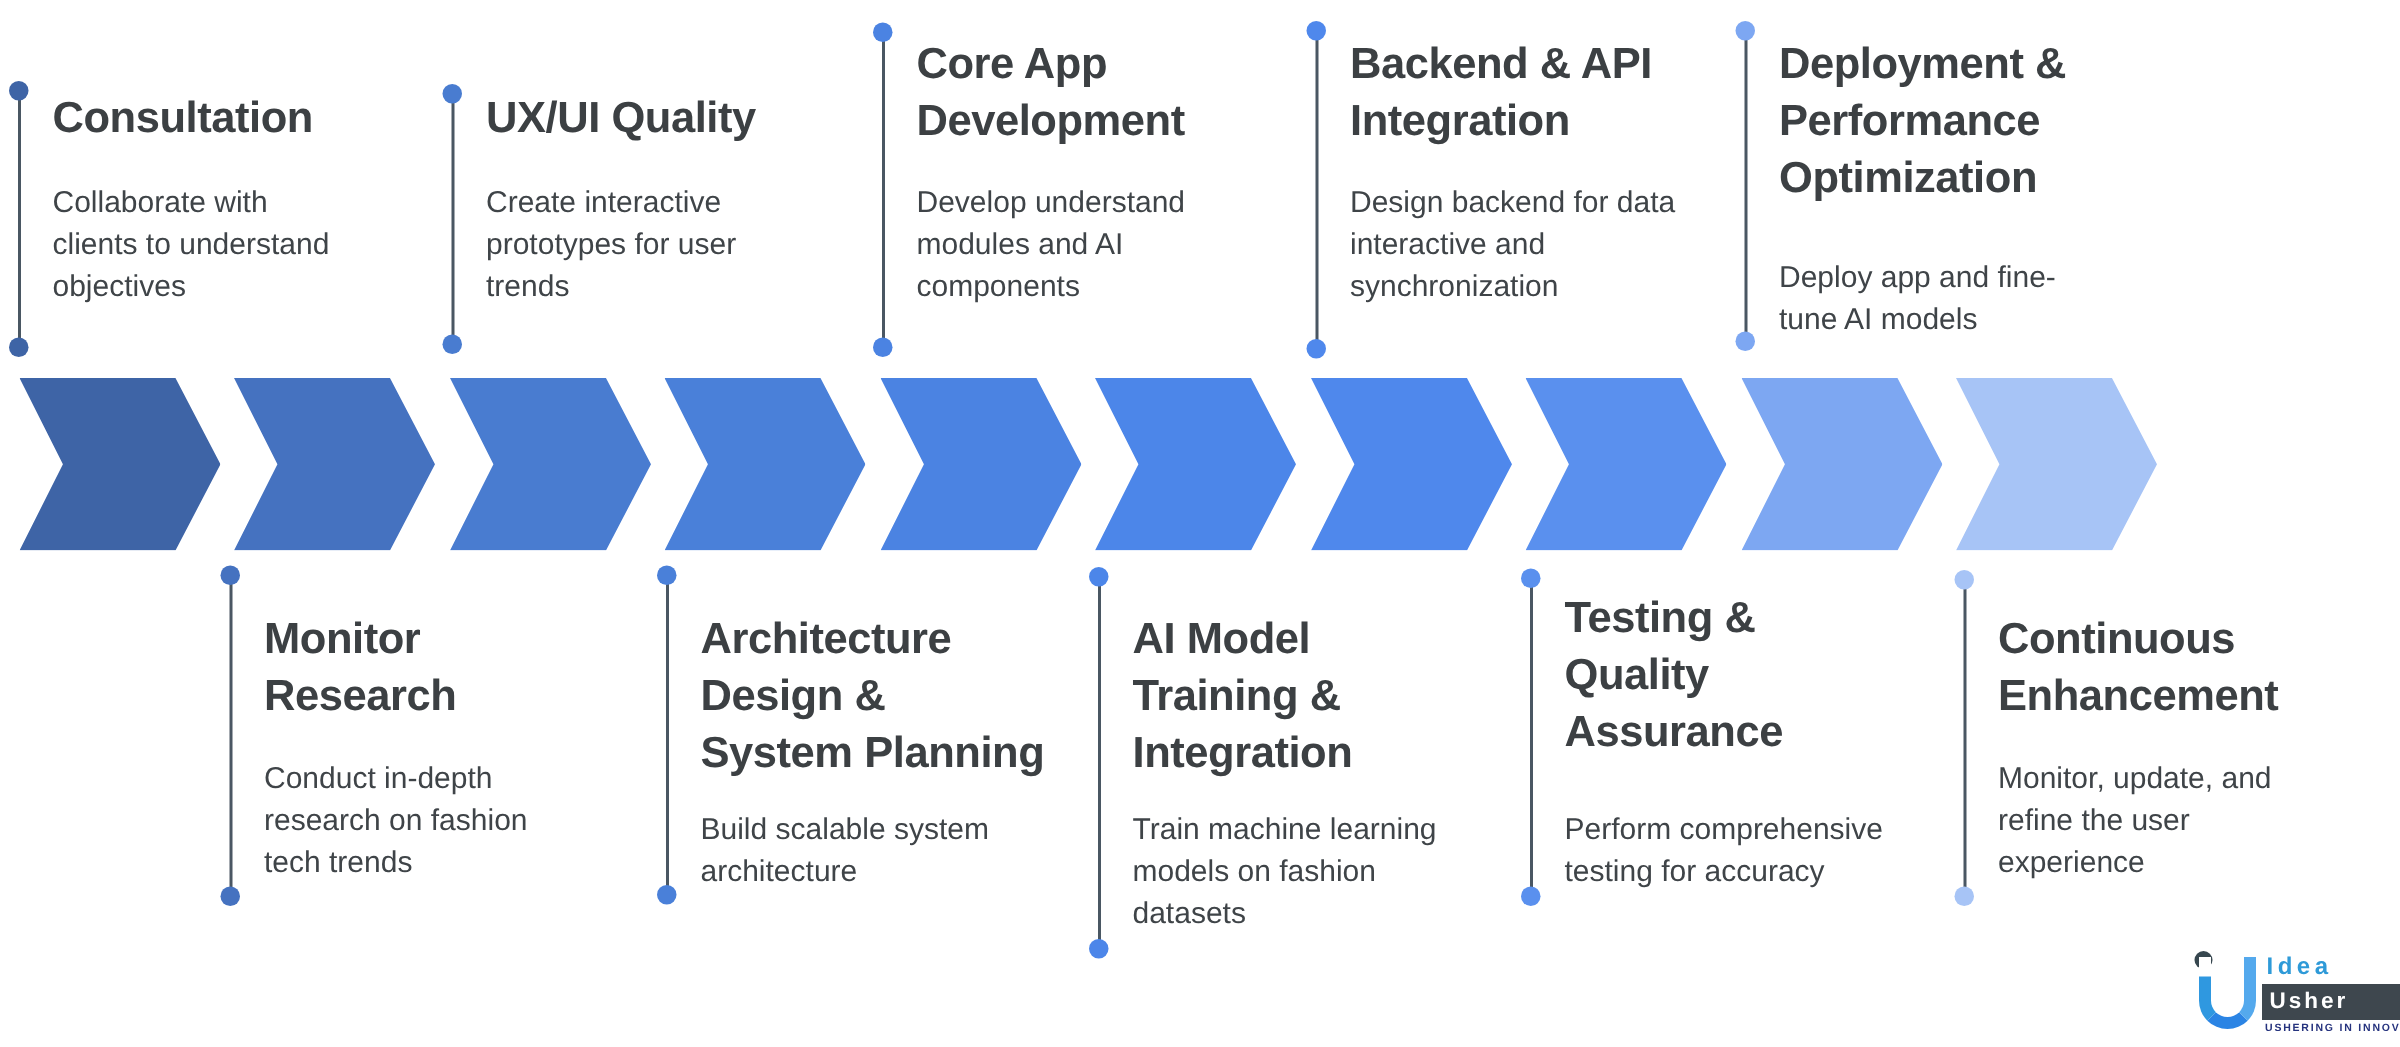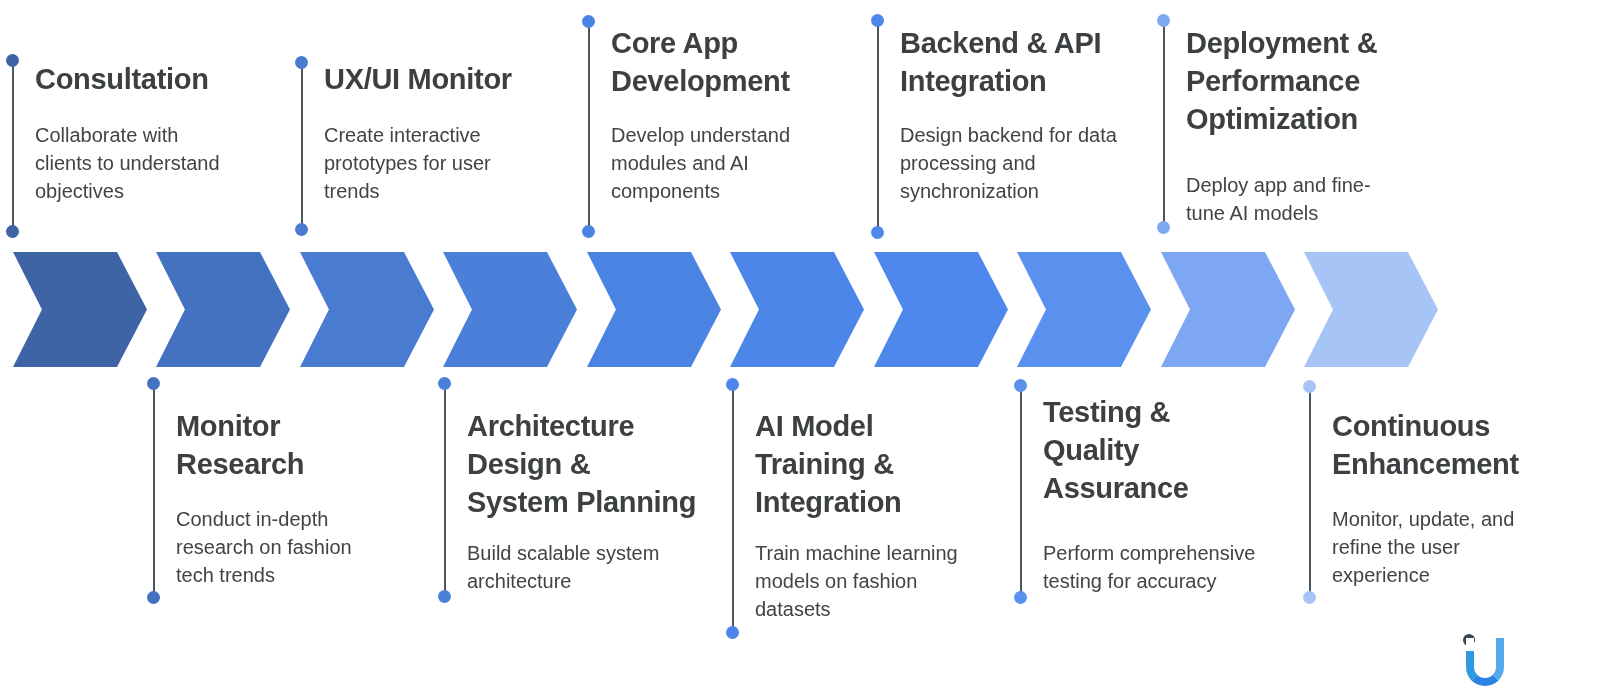--- a/index.html
+++ b/index.html
@@ -108,21 +108,21 @@
     <p>Conduct in-depth
 research on fashion
 tech trends</p>
   </div>
 
   <div class="step st2">
     <div class="stem">
       <span class="dot dot-a" style="background-color: rgb(73, 124, 208);"></span>
       <span class="dot dot-b" style="background-color: rgb(73, 124, 208);"></span>
     </div>
-    <h2>UX/UI Monitor</h2>
+    <h2>UX/UI Quality</h2>
     <p>Create interactive
 prototypes for user
 trends</p>
   </div>
 
   <div class="step st3">
     <div class="stem">
       <span class="dot dot-a" style="background-color: rgb(74, 128, 217);"></span>
       <span class="dot dot-b" style="background-color: rgb(74, 128, 217);"></span>
     </div>
@@ -159,21 +159,21 @@
   </div>
 
   <div class="step st6">
     <div class="stem">
       <span class="dot dot-a" style="background-color: rgb(79, 136, 236);"></span>
       <span class="dot dot-b" style="background-color: rgb(79, 136, 236);"></span>
     </div>
     <h2>Backend &amp; API
 Integration</h2>
     <p>Design backend for data
-processing and
+interactive and
 synchronization</p>
   </div>
 
   <div class="step st7">
     <div class="stem">
       <span class="dot dot-a" style="background-color: rgb(90, 144, 238);"></span>
       <span class="dot dot-b" style="background-color: rgb(90, 144, 238);"></span>
     </div>
     <h2>Testing &amp;
 Quality
@@ -205,15 +205,20 @@
 refine the user
 experience</p>
   </div>
 
   <div class="logo">
     <div class="logo-mark">
       <span class="mark-dot"></span>
       <span class="mark-u"></span>
       <span class="mark-u-cover"></span>
     </div>
+    <div class="logo-text">
+      <div class="logo-idea">Idea</div>
+      <div class="logo-usher">Usher</div>
+      <div class="logo-tagline">USHERING IN INNOVATION</div>
+    </div>
   </div>
 
 </div>
 
 </body></html>

